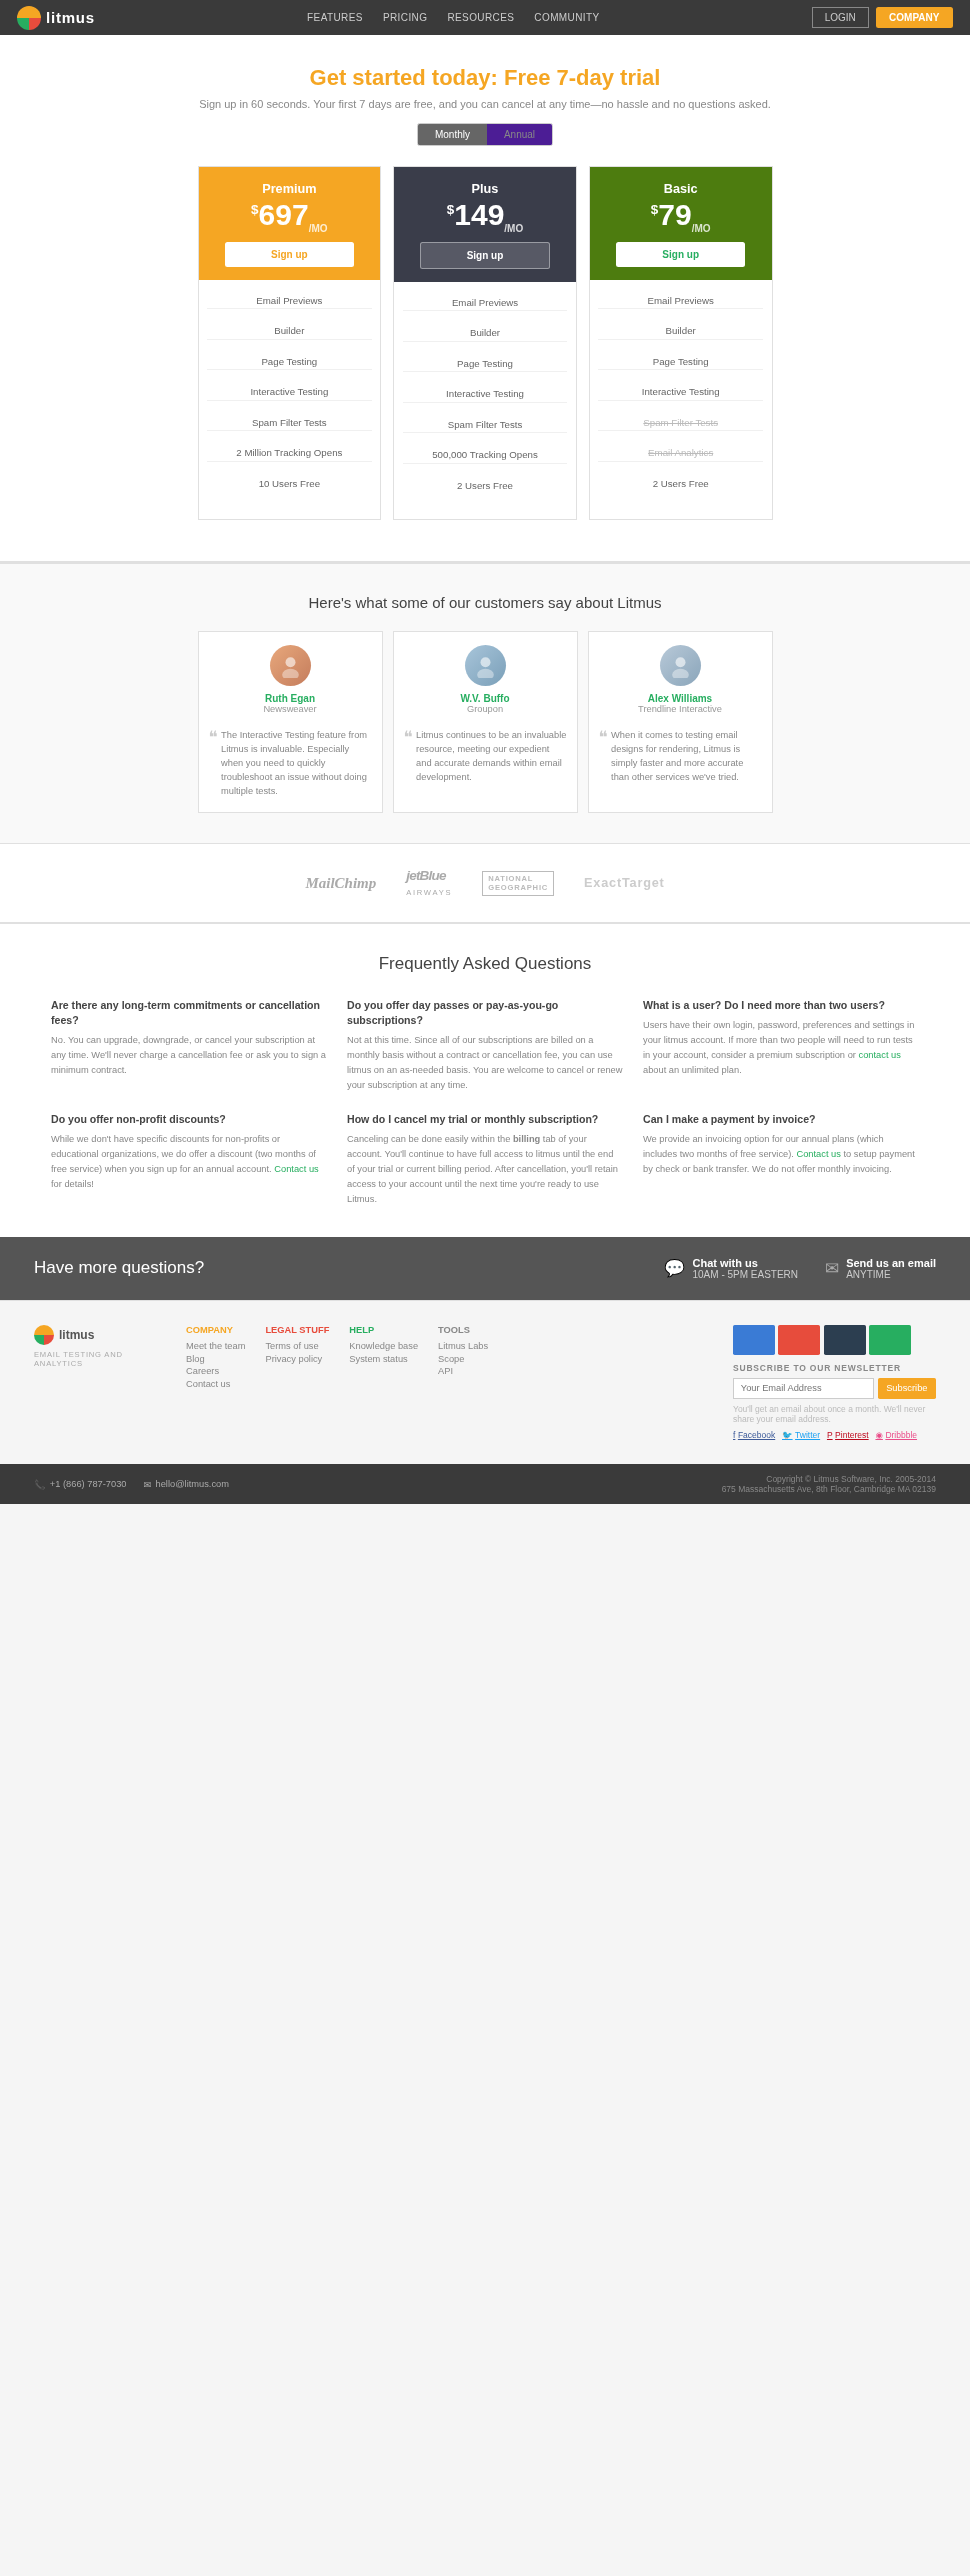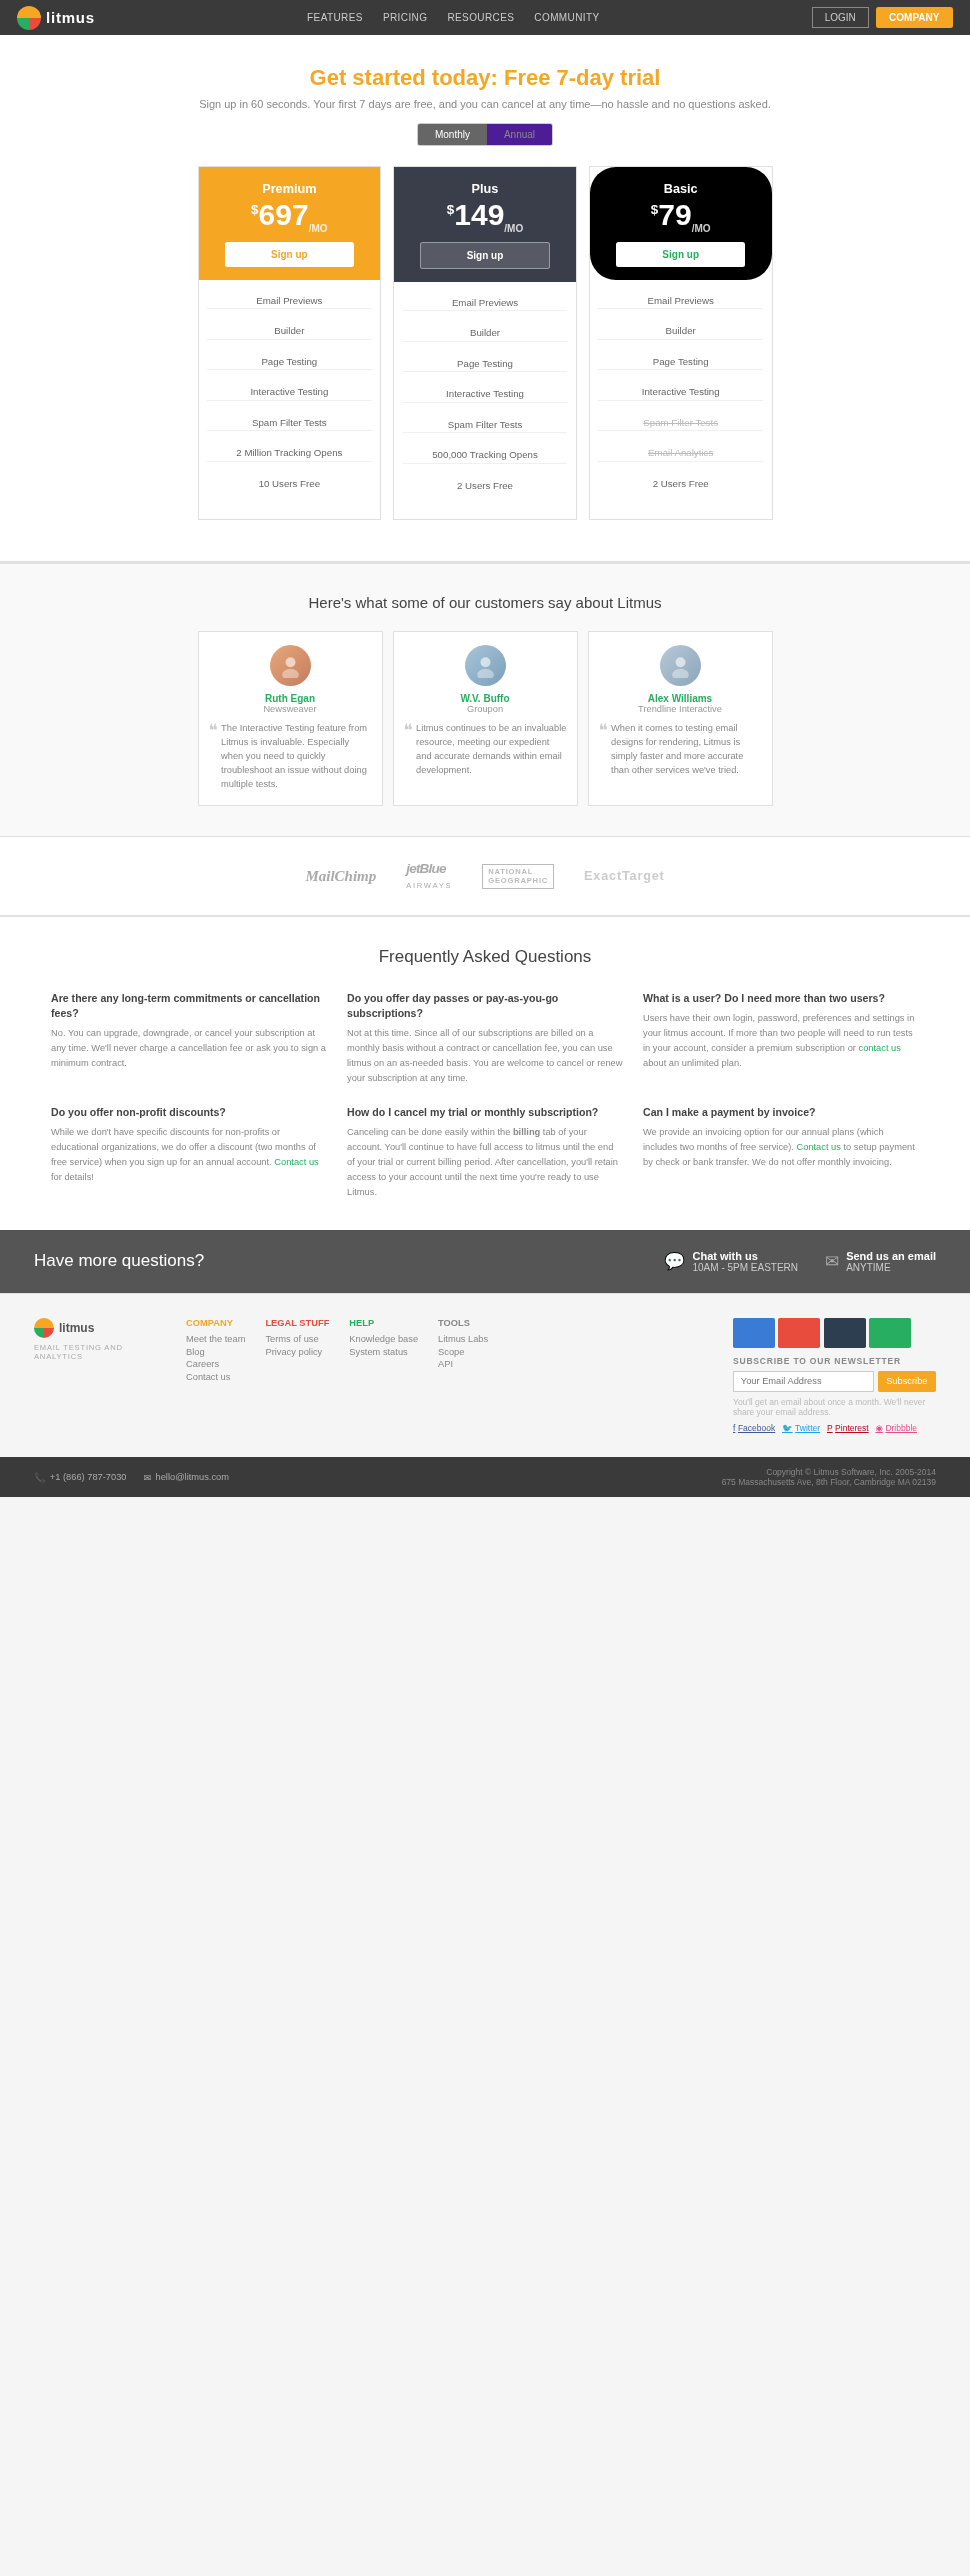--- a/index.html
+++ b/index.html
@@ -25,21 +25,21 @@
     .toggle-btn { padding: 5px 17px; font-size: 10px; border: none; cursor: pointer; }
     .toggle-btn.active { background: #666; color: #fff; }
     .toggle-btn.inactive { background: #4c1d95; color: #888; }
 
     
     .pricing-row { display: flex; justify-content: center; gap: 12px; max-width: 575px; margin: 0 auto 17px; }
     .pricing-card { flex: 1; border: 0.8px solid #e0e0e0; background: #fff; text-align: center; padding: 0; }
     .card-header { padding: 15px 10px 13.5px; }
     .card-header.orange { background: #f5a623; }
     .card-header.dark { background: #3a3d4a; }
-    .card-header.green { background: #000000; border-radius: 26px; }
+    .card-header.green { background: #4d7c0f; }
     .card-title { color: #fff; font-size: 12.7px; font-weight: bold; margin-bottom: 3.4px; }
     .card-price { color: #fff; font-size: 30px; font-weight: bold; line-height: 1; }
     .card-price sup { font-size: 13.5px; vertical-align: super; }
     .card-price sub { font-size: 10px; color: rgba(255,255,255,0.8); }
     .btn-card { margin: 8.5px auto 0; display: block; padding: 6.8px 0; width: 80%; border-radius: 2.5px; font-size: 10px; font-weight: bold; cursor: pointer; border: none; }
     .btn-card.orange-btn { background: #fff; color: #f5a623; }
     .btn-card.white-btn { background: rgba(255,255,255,0.15); color: #fff; border: 0.8px solid rgba(255,255,255,0.4); }
     .btn-card.green-btn { background: #fff; color: #27ae60; }
     .card-features { padding: 12px 8.5px; }
     .card-features p { font-size: 9.7px; color: #666; padding: 2.5px 0; border-bottom: 0.8px solid #f0f0f0; }
@@ -50,21 +50,21 @@
     .unlimited-bar { text-align: center; padding: 15px; background: #fff; border-top: 0.8px solid #e8e8e8; font-size: 11px; color: #666; }
     .unlimited-bar a { color: #27ae60; text-decoration: none; }
 
     
     .testimonials { background: #f9f9f9; padding: 30px 17px; text-align: center; border-top: 0.8px solid #e0e0e0; border-bottom: 0.8px solid #e0e0e0; }
     .testimonials h2 { font-size: 15px; color: #444; font-weight: 400; margin-bottom: 20px; }
     .testimonials-row { display: flex; justify-content: center; gap: 10px; max-width: 575px; margin: 0 auto; }
     .testimonial-card { flex: 1; background: #fff; border: 0.8px solid #e0e0e0; padding: 13.5px 10px; text-align: left; }
     .testimonial-avatar { width: 41px; height: 41px; border-radius: 50%; margin: 0 auto 6.8px; display: block; background: #ccc; overflow: hidden; display: flex; align-items: center; justify-content: center; }
     .testimonial-name { text-align: center; font-size: 10px; font-weight: bold; color: #27ae60; }
-    .testimonial-company { text-align: center; font-size: 9.3px; color: #999; margin-bottom: 8px; }
+    .testimonial-company { text-align: center; font-size: 9.3px; color: #999; margin-bottom: 15px; }
     .testimonial-quote { font-size: 9.3px; color: #888; line-height: 1.5; }
     .quote-mark { color: #ccc; font-size: 17px; line-height: 1; }
 
     
     .logos-bar { background: #fff; padding: 24px 17px; display: flex; align-items: center; justify-content: center; gap: 30px; border-bottom: 0.8px solid #e0e0e0; }
     .logo-item { color: #bbb; font-size: 13.5px; font-style: italic; font-weight: bold; }
     .logo-mailchimp { font-family: Georgia, serif; }
     .faq-title { text-align: center; font-size: 17px; color: #444; font-weight: 400; margin-bottom: 24px; }
     .faq-grid { display: grid; grid-template-columns: 1fr 1fr 1fr; gap: 20px; }
     .faq-item h4 { font-size: 10.6px; color: #444; font-weight: bold; margin-bottom: 5px; line-height: 1.4; }

